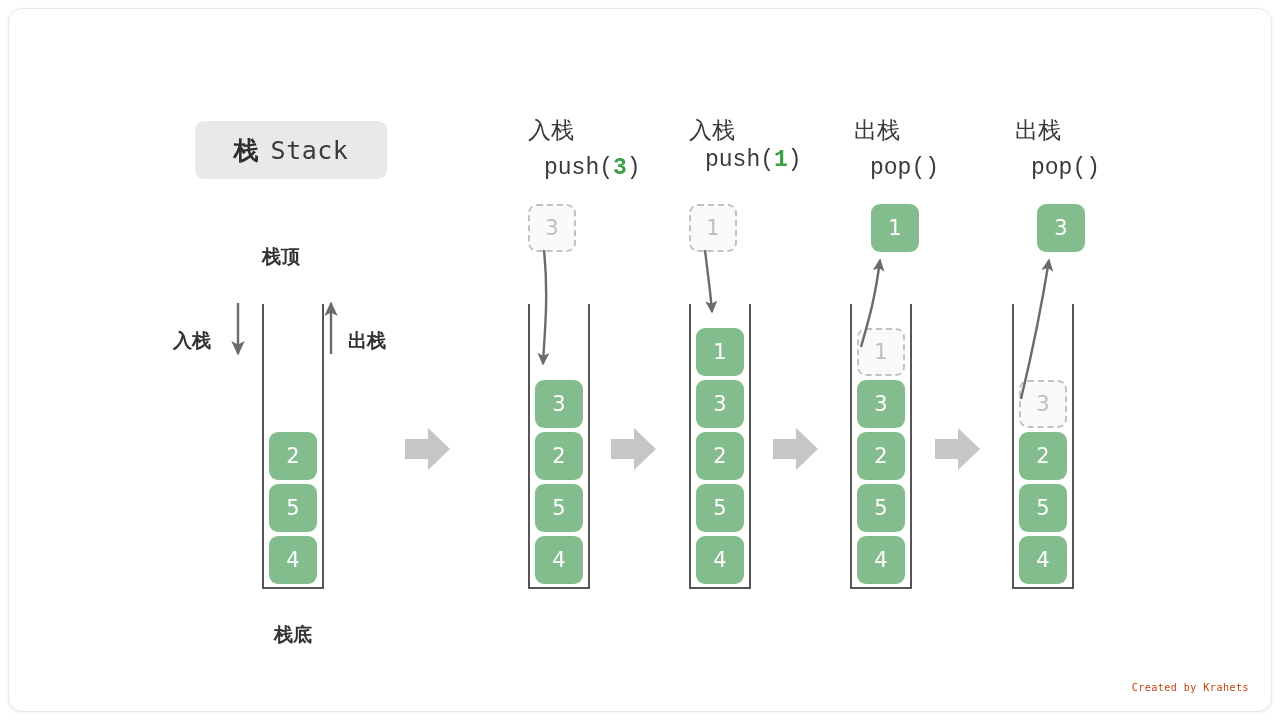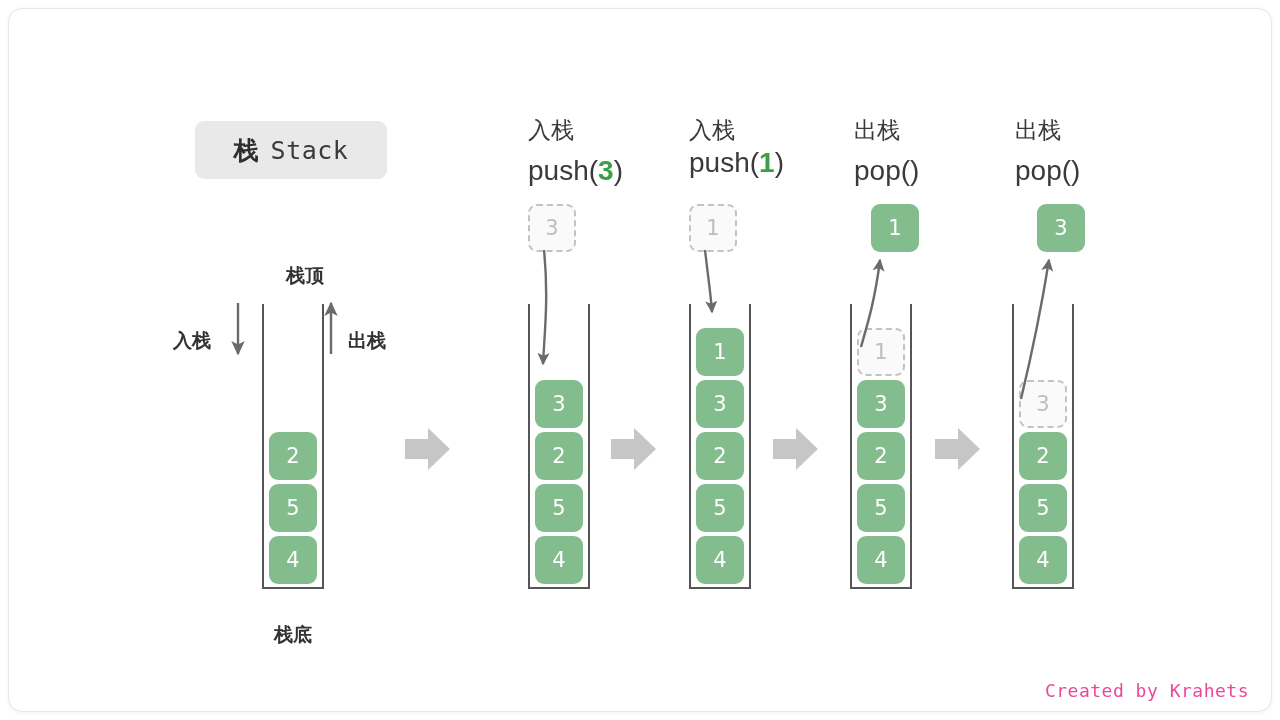--- a/index.html
+++ b/index.html
@@ -35,22 +35,22 @@
   
   .cnlabel{
     font-family:"DejaVu Sans",sans-serif;
     font-weight:bold;font-size:19px;color:#333;white-space:nowrap;
   }
   .hdr-cn{
     font-family:"DejaVu Sans",sans-serif;
     font-size:23px;color:#3a3a3a;white-space:nowrap;line-height:1;
   }
   .hdr-code{
-    font-family:Liberation Sans, sans-serif;
-    font-size:28px;color:#3a3a3a;white-space:nowrap;line-height:1;
+    font-family:Liberation Mono, monospace;
+    font-size:23px;color:#3a3a3a;white-space:nowrap;line-height:1;margin-left:16px;
   }
   .hdr-code .arg{color:#3d9e47;font-weight:bold;}
 
   
   .stack-frame{width:62px;height:285px;}
   .wall{position:absolute;top:0;width:1.6px;height:285px;background:#555;}
   .wall.l{left:0;} .wall.r{right:0;}
   .floor{position:absolute;left:0;bottom:0;width:62px;height:1.6px;background:#555;
          border-bottom-left-radius:4px;border-bottom-right-radius:4px;}
 
@@ -72,36 +72,36 @@
     display:flex;align-items:center;justify-content:center;
     font-family:"DejaVu Sans",sans-serif;font-size:21px;
   }
   .float-box.filled{background:#83bd8e;color:#fff;}
   .float-box.ghost{background:#fafafa;border:2px dashed #c2c2c2;color:#bdbdbd;
                    width:44px;height:44px;}
 
   svg.ov{position:absolute;left:0;top:0;width:1262px;height:702px;pointer-events:none;}
 
   #credit{
-    right:22px;bottom:10px;
+    right:22px;bottom:18px;
     font-family:"DejaVu Sans Mono","Liberation Mono",monospace;
-    font-size:18px;color:#ec4899;letter-spacing:.5px;white-space:nowrap;
+    font-size:10px;color:#c2410c;letter-spacing:.5px;white-space:nowrap;
   }
 </style>
 </head>
 <body>
 
 <div id="card">
 
   <div class="abs" id="title-chip">
     <span class="cn">栈</span>
     <span class="en">Stack</span>
   </div>
 
-  <div class="abs cnlabel" style="left:253px;top:254px;width:62px;text-align:right;">栈顶</div>
+  <div class="abs cnlabel" style="left:253px;top:235px;width:62px;text-align:left;">栈顶</div>
 
   <div class="abs cnlabel" style="left:253px;top:613px;width:62px;text-align:center;">栈底</div>
 
   <div class="abs cnlabel" style="left:164px;top:319px;">入栈</div>
 
   <div class="abs cnlabel" style="left:339px;top:319px;">出栈</div>
 
   <div class="abs stack-frame" style="left:253px;top:295px;">
     <div class="wall l"></div>
     <div class="wall r"></div>

